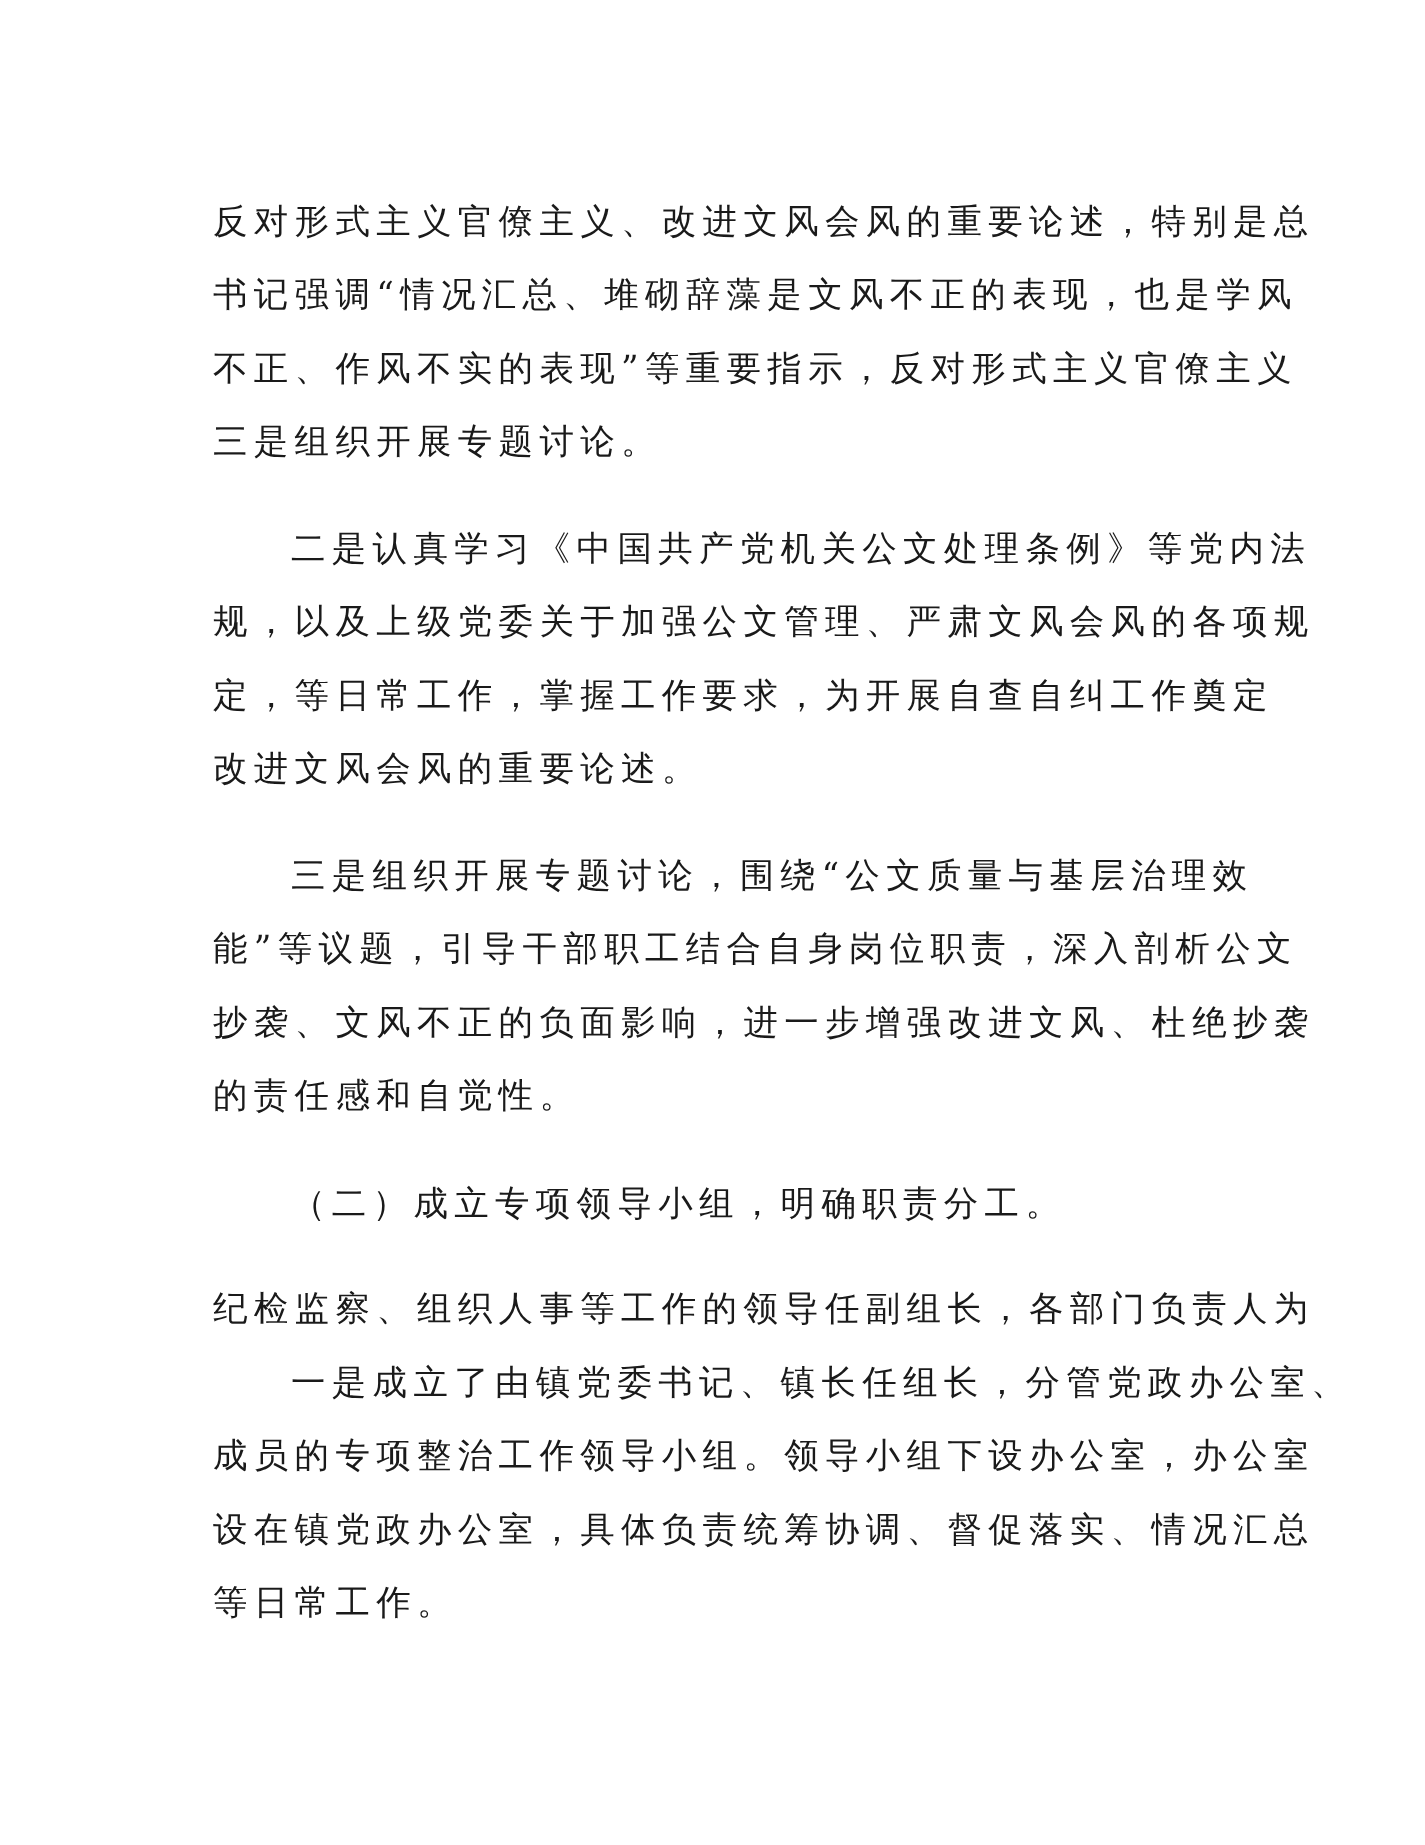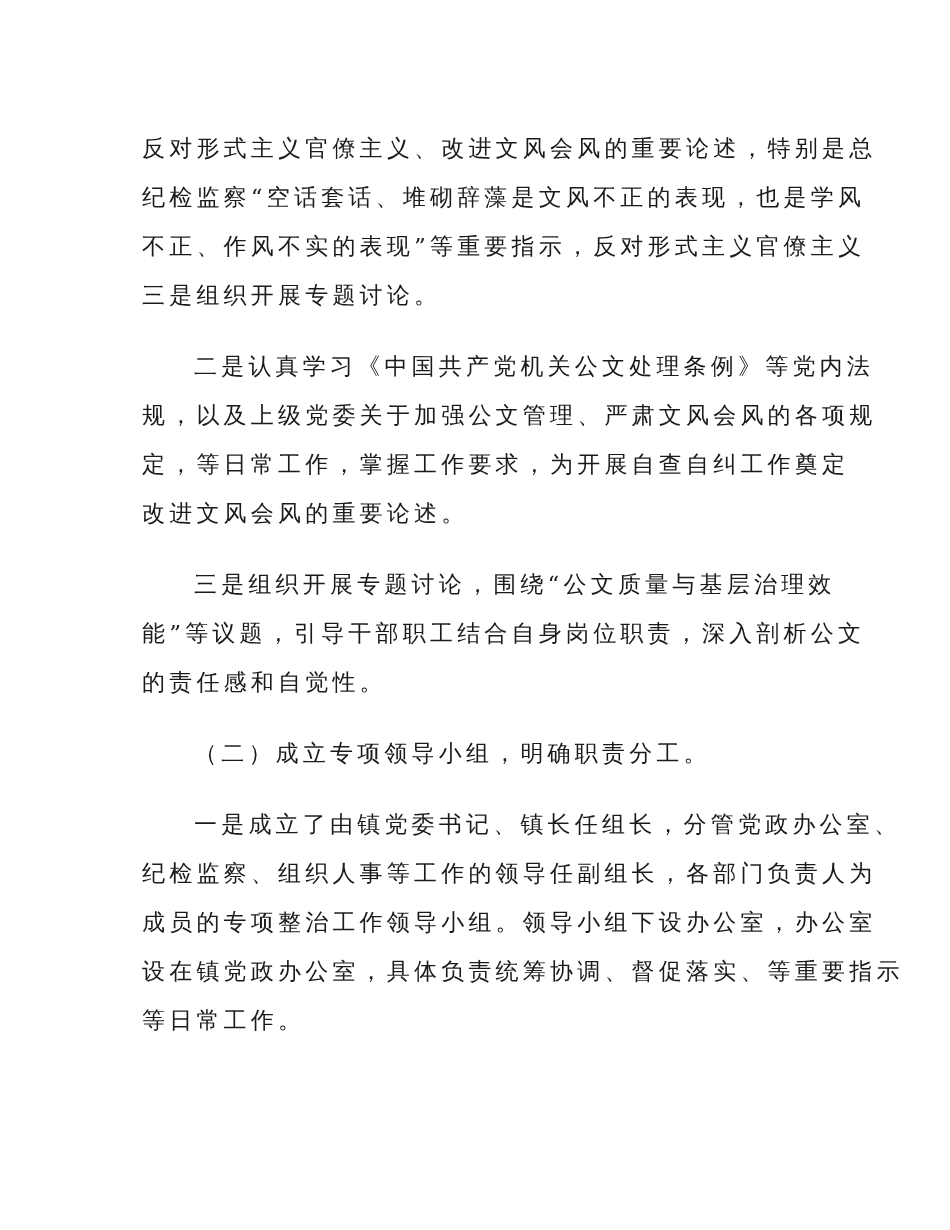--- a/index.html
+++ b/index.html
@@ -52,44 +52,45 @@
     }
   </style>
 </head>
 <body>
 
 <div class="page">
   <div class="body-text">
 
     <p class="para">
       <span class="line">反对形式主义官僚主义、改进文风会风的重要论述，特别是总</span>
-      <span class="line">纪检监察“空话套话、堆砌辞藻是文风不正的表现，也是学风</span>
+      <span class="line">书记强调“情况汇总、堆砌辞藻是文风不正的表现，也是学风</span>
       <span class="line">不正、作风不实的表现”等重要指示，反对形式主义官僚主义</span>
       <span class="line">三是组织开展专题讨论。</span>
     </p>
 
     <p class="para">
       <span class="line indent">二是认真学习《中国共产党机关公文处理条例》等党内法</span>
       <span class="line">规，以及上级党委关于加强公文管理、严肃文风会风的各项规</span>
       <span class="line">定，等日常工作，掌握工作要求，为开展自查自纠工作奠定</span>
       <span class="line">改进文风会风的重要论述。</span>
     </p>
 
     <p class="para">
       <span class="line indent">三是组织开展专题讨论，围绕“公文质量与基层治理效</span>
       <span class="line">能”等议题，引导干部职工结合自身岗位职责，深入剖析公文</span>
+      <span class="line">抄袭、文风不正的负面影响，进一步增强改进文风、杜绝抄袭</span>
       <span class="line">的责任感和自觉性。</span>
     </p>
 
     <p class="para">
       <span class="line heading-line">（二）成立专项领导小组，明确职责分工。</span>
     </p>
 
     <p class="para">
+      <span class="line">纪检监察、组织人事等工作的领导任副组长，各部门负责人为</span>
       <span class="line indent">一是成立了由镇党委书记、镇长任组长，分管党政办公室、</span>
-      <span class="line">纪检监察、组织人事等工作的领导任副组长，各部门负责人为</span>
       <span class="line">成员的专项整治工作领导小组。领导小组下设办公室，办公室</span>
-      <span class="line">设在镇党政办公室，具体负责统筹协调、督促落实、等重要指示</span>
+      <span class="line">设在镇党政办公室，具体负责统筹协调、督促落实、情况汇总</span>
       <span class="line">等日常工作。</span>
     </p>
 
   </div>
 </div>
 
 </body></html>

